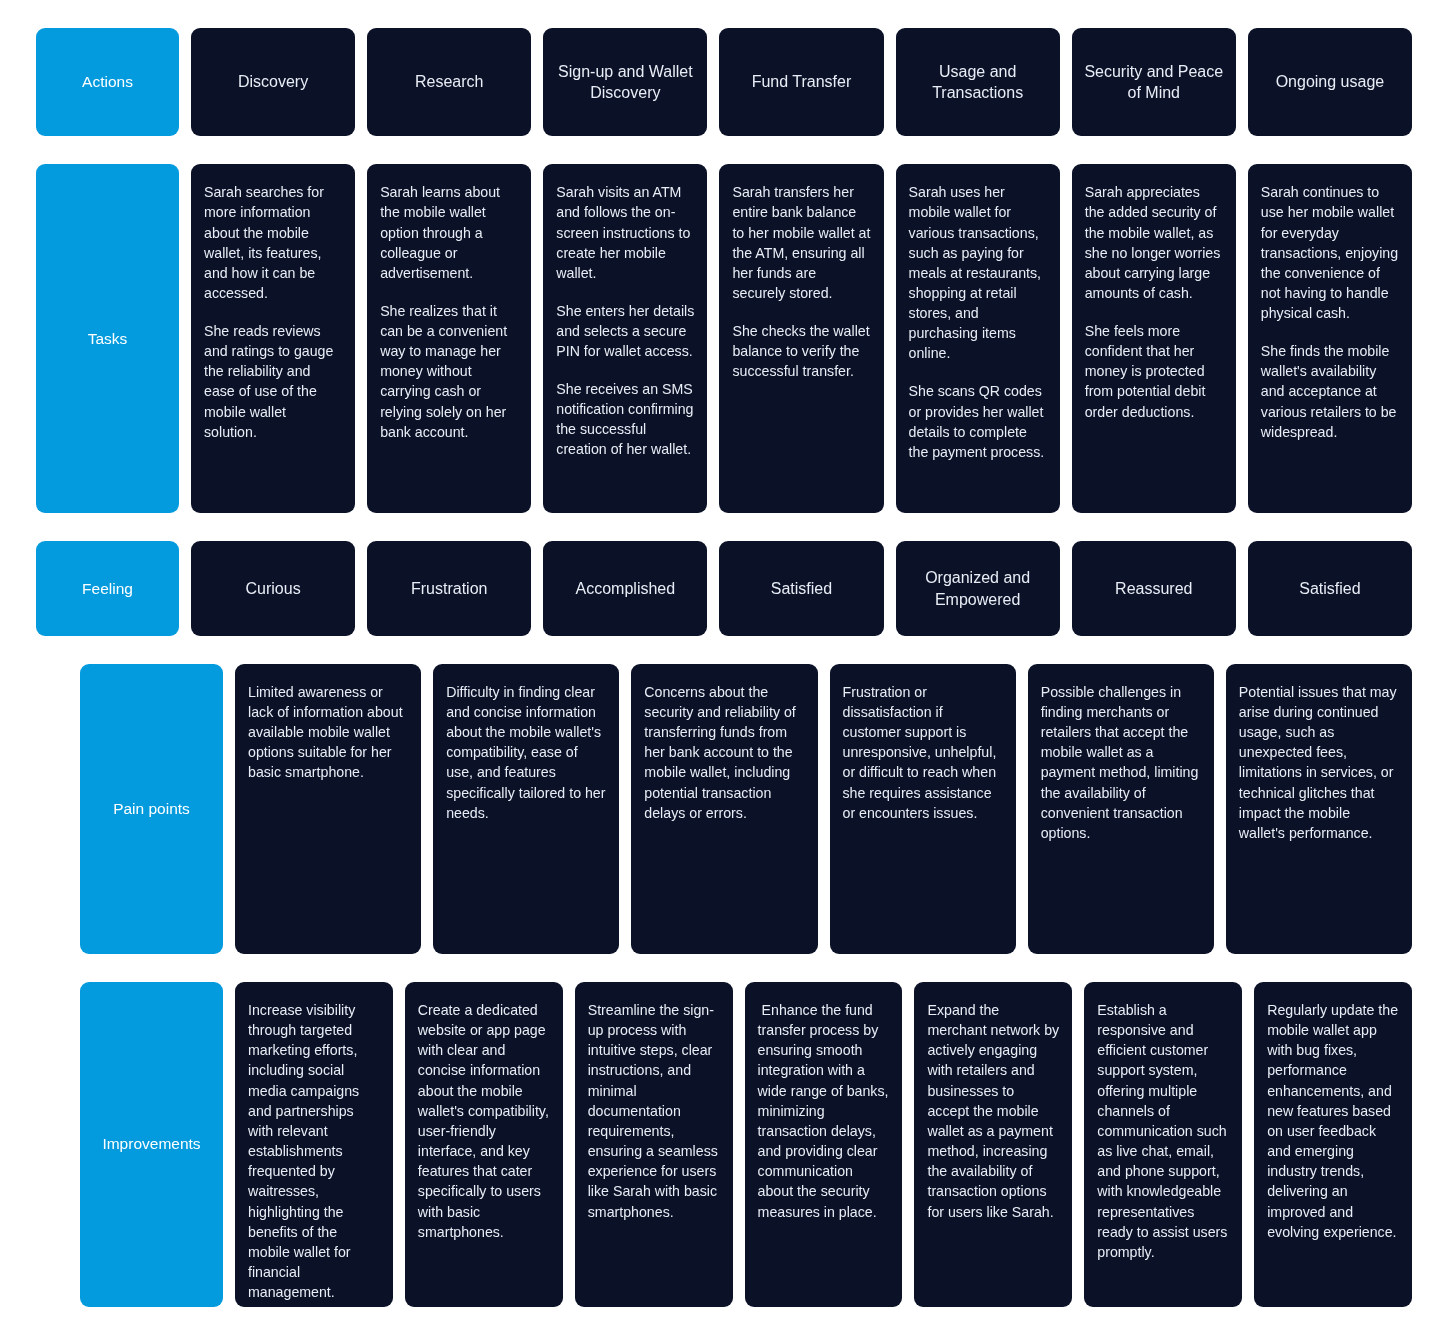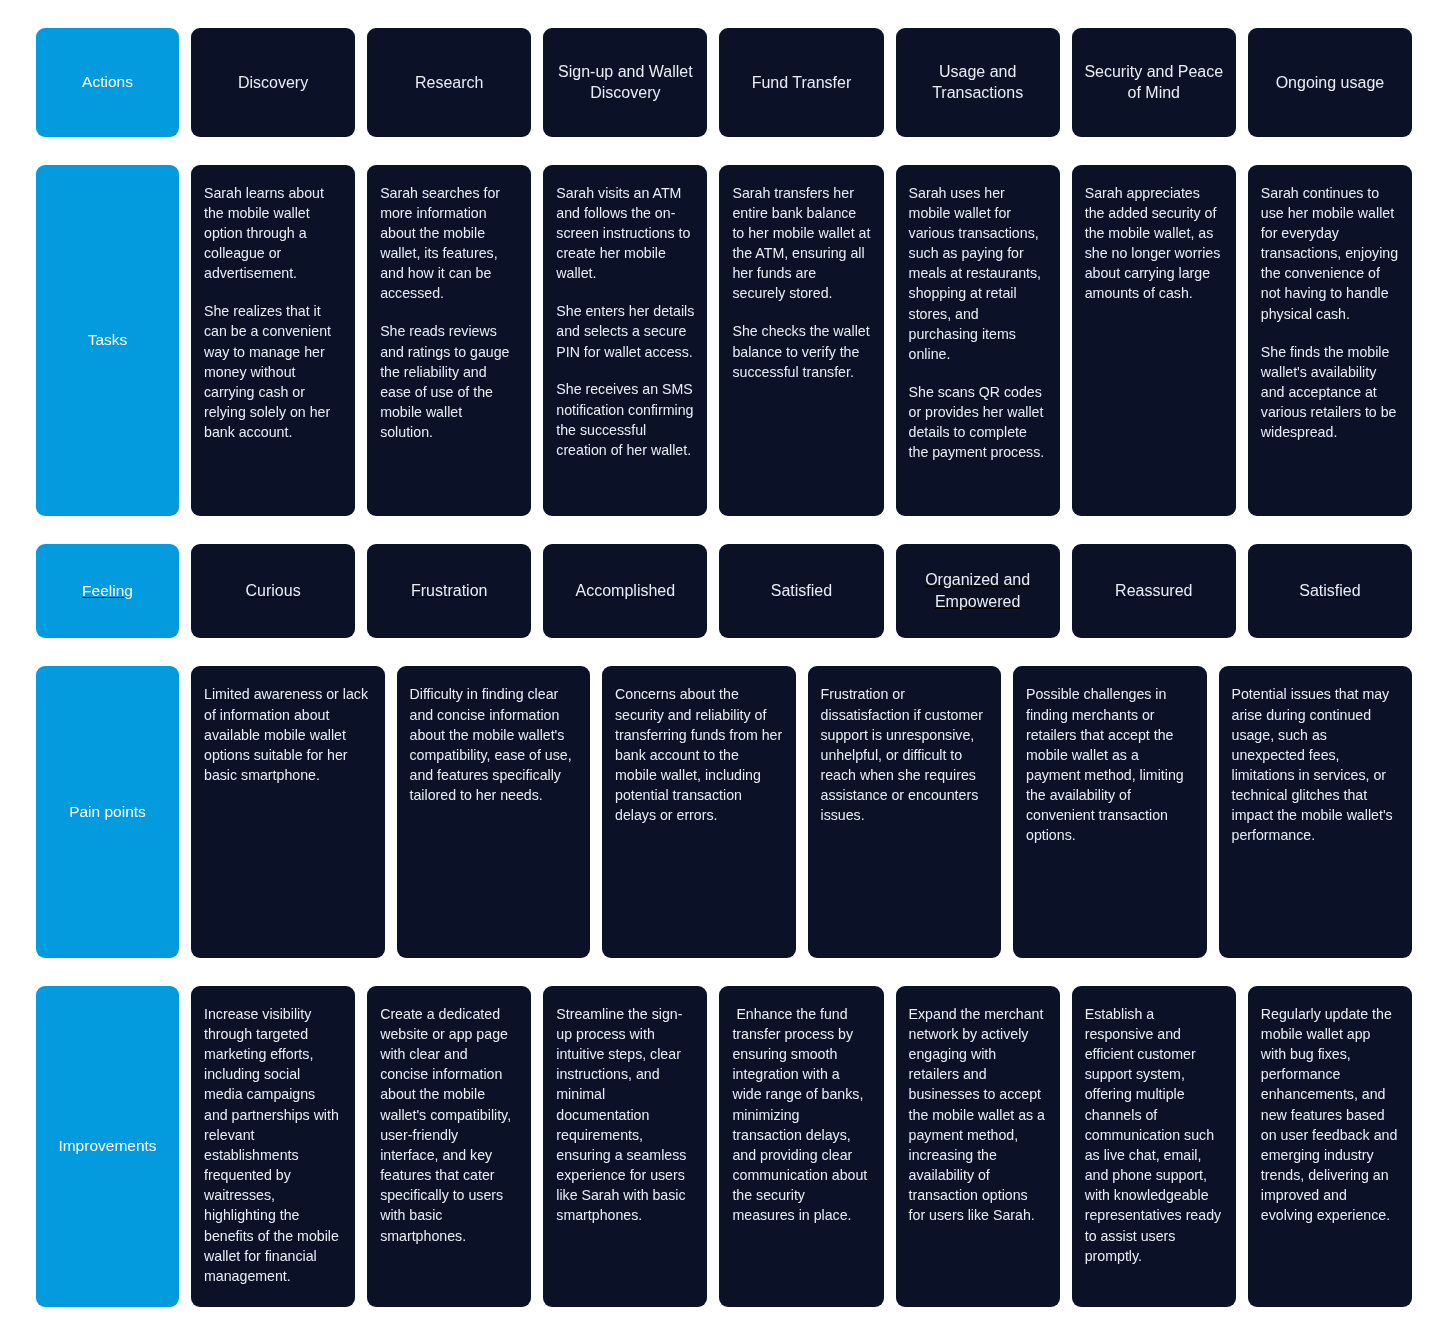--- a/index.html
+++ b/index.html
@@ -27,21 +27,21 @@
 
   .journey-row {
     display: flex;
     gap: 12px;
     align-items: stretch;
   }
 
   
   .row-actions       { height: 110px; }
   .row-tasks         { height: 355px; }
-  .row-feeling       { height: 96px; text-decoration: underline; }
+  .row-feeling       { height: 96px; }
   .row-pain          { height: 295px; }
   .row-improvements  { height: 325px; }
 
   
   .row-label {
     flex: 0 0 143px;
     width: 143px;
     background: #039BDE;
     border-radius: 9px;
     display: flex;
@@ -50,20 +50,21 @@
     text-align: center;
     color: #ffffff;
     font-size: 15.5px;
     line-height: 1.3;
     padding: 6px 8px;
     box-sizing: border-box;
   }
   .row-pain .row-label,
   .row-improvements .row-label {
     align-items: center;
+    margin-left: 44px;
   }
 
   
   .cell {
     flex: 1 1 0;
     min-width: 0;
     background: #0B1228;
     border-radius: 9px;
     box-sizing: border-box;
     color: #E9EDF5;
@@ -118,42 +119,43 @@
     <div class="cell cell-stage">Sign-up and Wallet Discovery</div>
     <div class="cell cell-stage">Fund Transfer</div>
     <div class="cell cell-stage">Usage and Transactions</div>
     <div class="cell cell-stage">Security and Peace of Mind</div>
     <div class="cell cell-stage">Ongoing usage</div>
   </div>
 
   <div class="journey-row row-tasks">
     <div class="row-label">Tasks</div>
     <div class="cell cell-body">
+        <p>Sarah searches for more information about the mobile wallet, its features, and how it can be accessed.</p>
+        <p>She reads reviews and ratings to gauge the reliability and ease of use of the mobile wallet solution.</p>
+      </div>
+    <div class="cell cell-body">
         <p>Sarah learns about the mobile wallet option through a colleague or advertisement.</p>
         <p>She realizes that it can be a convenient way to manage her money without carrying cash or relying solely on her bank account.</p>
-      </div>
-    <div class="cell cell-body">
-        <p>Sarah searches for more information about the mobile wallet, its features, and how it can be accessed.</p>
-        <p>She reads reviews and ratings to gauge the reliability and ease of use of the mobile wallet solution.</p>
       </div>
     <div class="cell cell-body">
         <p>Sarah visits an ATM and follows the on-screen instructions to create her mobile wallet.</p>
         <p>She enters her details and selects a secure PIN for wallet access.</p>
         <p>She receives an SMS notification confirming the successful creation of her wallet.</p>
       </div>
     <div class="cell cell-body">
         <p>Sarah transfers her entire bank balance to her mobile wallet at the ATM, ensuring all her funds are securely stored.</p>
         <p>She checks the wallet balance to verify the successful transfer.</p>
       </div>
     <div class="cell cell-body">
         <p>Sarah uses her mobile wallet for various transactions, such as paying for meals at restaurants, shopping at retail stores, and purchasing items online.</p>
         <p>She scans QR codes or provides her wallet details to complete the payment process.</p>
       </div>
     <div class="cell cell-body">
         <p>Sarah appreciates the added security of the mobile wallet, as she no longer worries about carrying large amounts of cash.</p>
+        <p>She feels more confident that her money is protected from potential debit order deductions.</p>
       </div>
     <div class="cell cell-body">
         <p>Sarah continues to use her mobile wallet for everyday transactions, enjoying the convenience of not having to handle physical cash.</p>
         <p>She finds the mobile wallet's availability and acceptance at various retailers to be widespread.</p>
       </div>
   </div>
 
   <div class="journey-row row-feeling">
     <div class="row-label">Feeling</div>
     <div class="cell cell-feeling">Curious</div>

